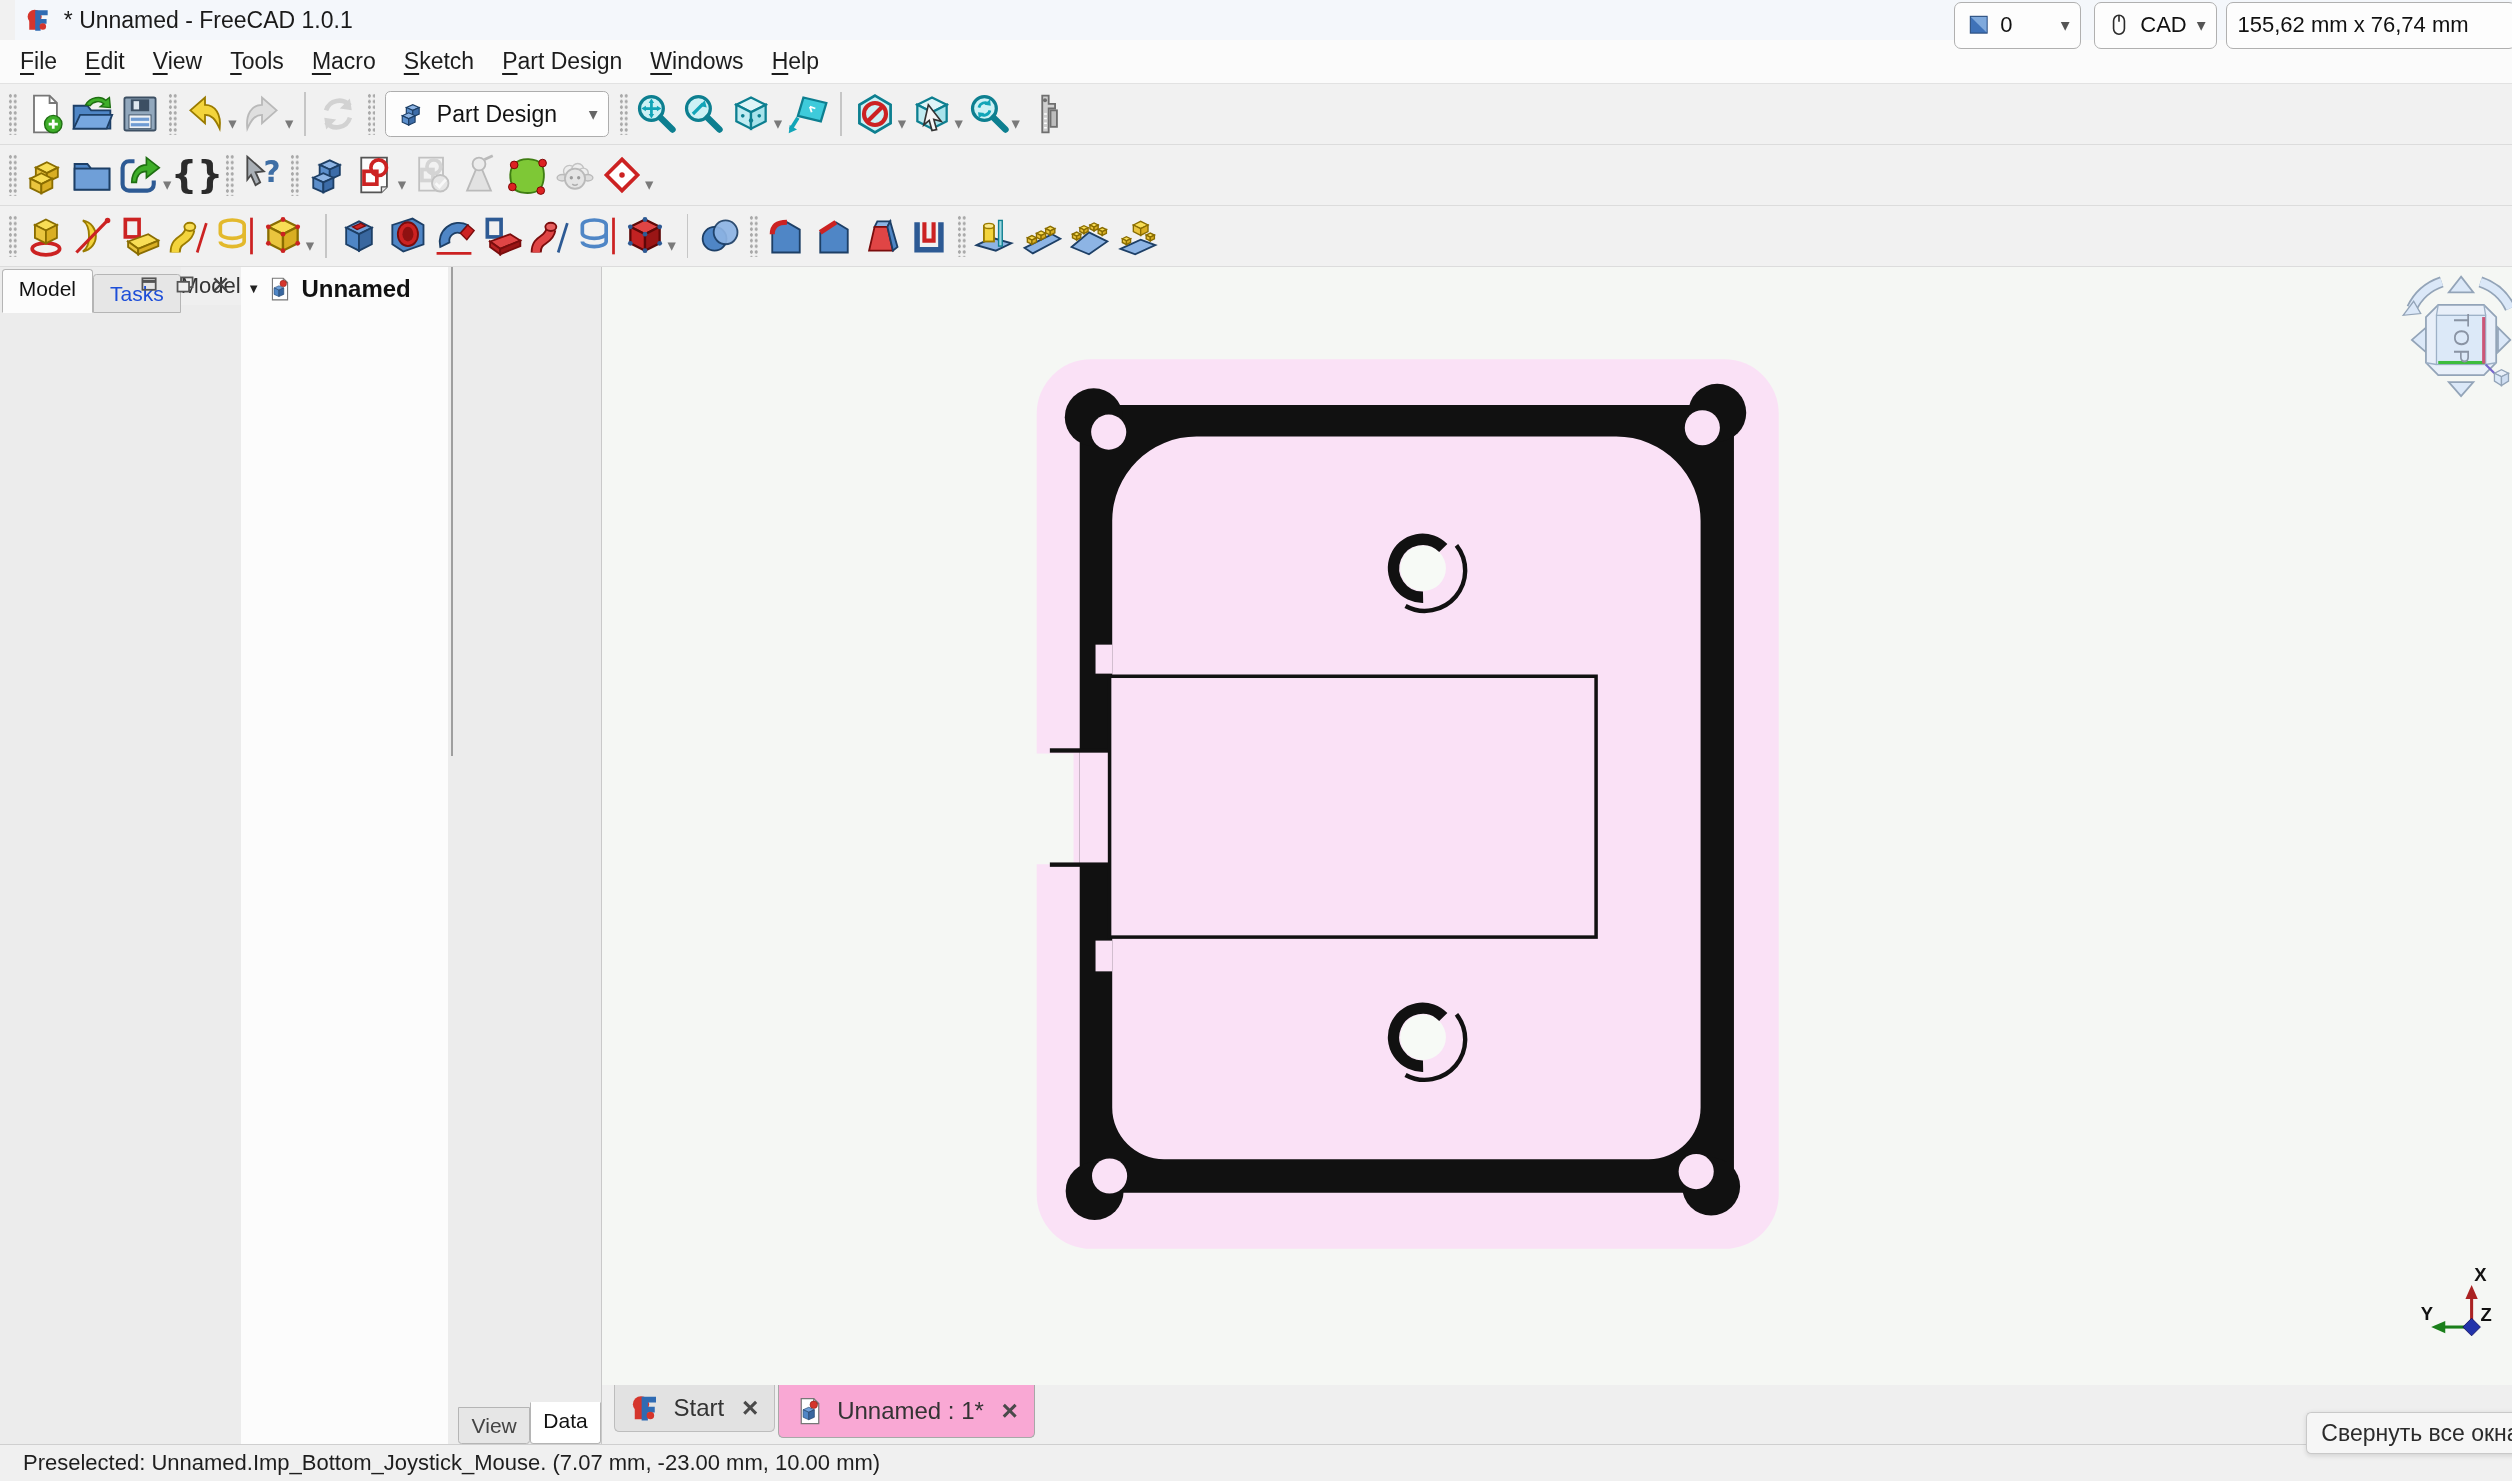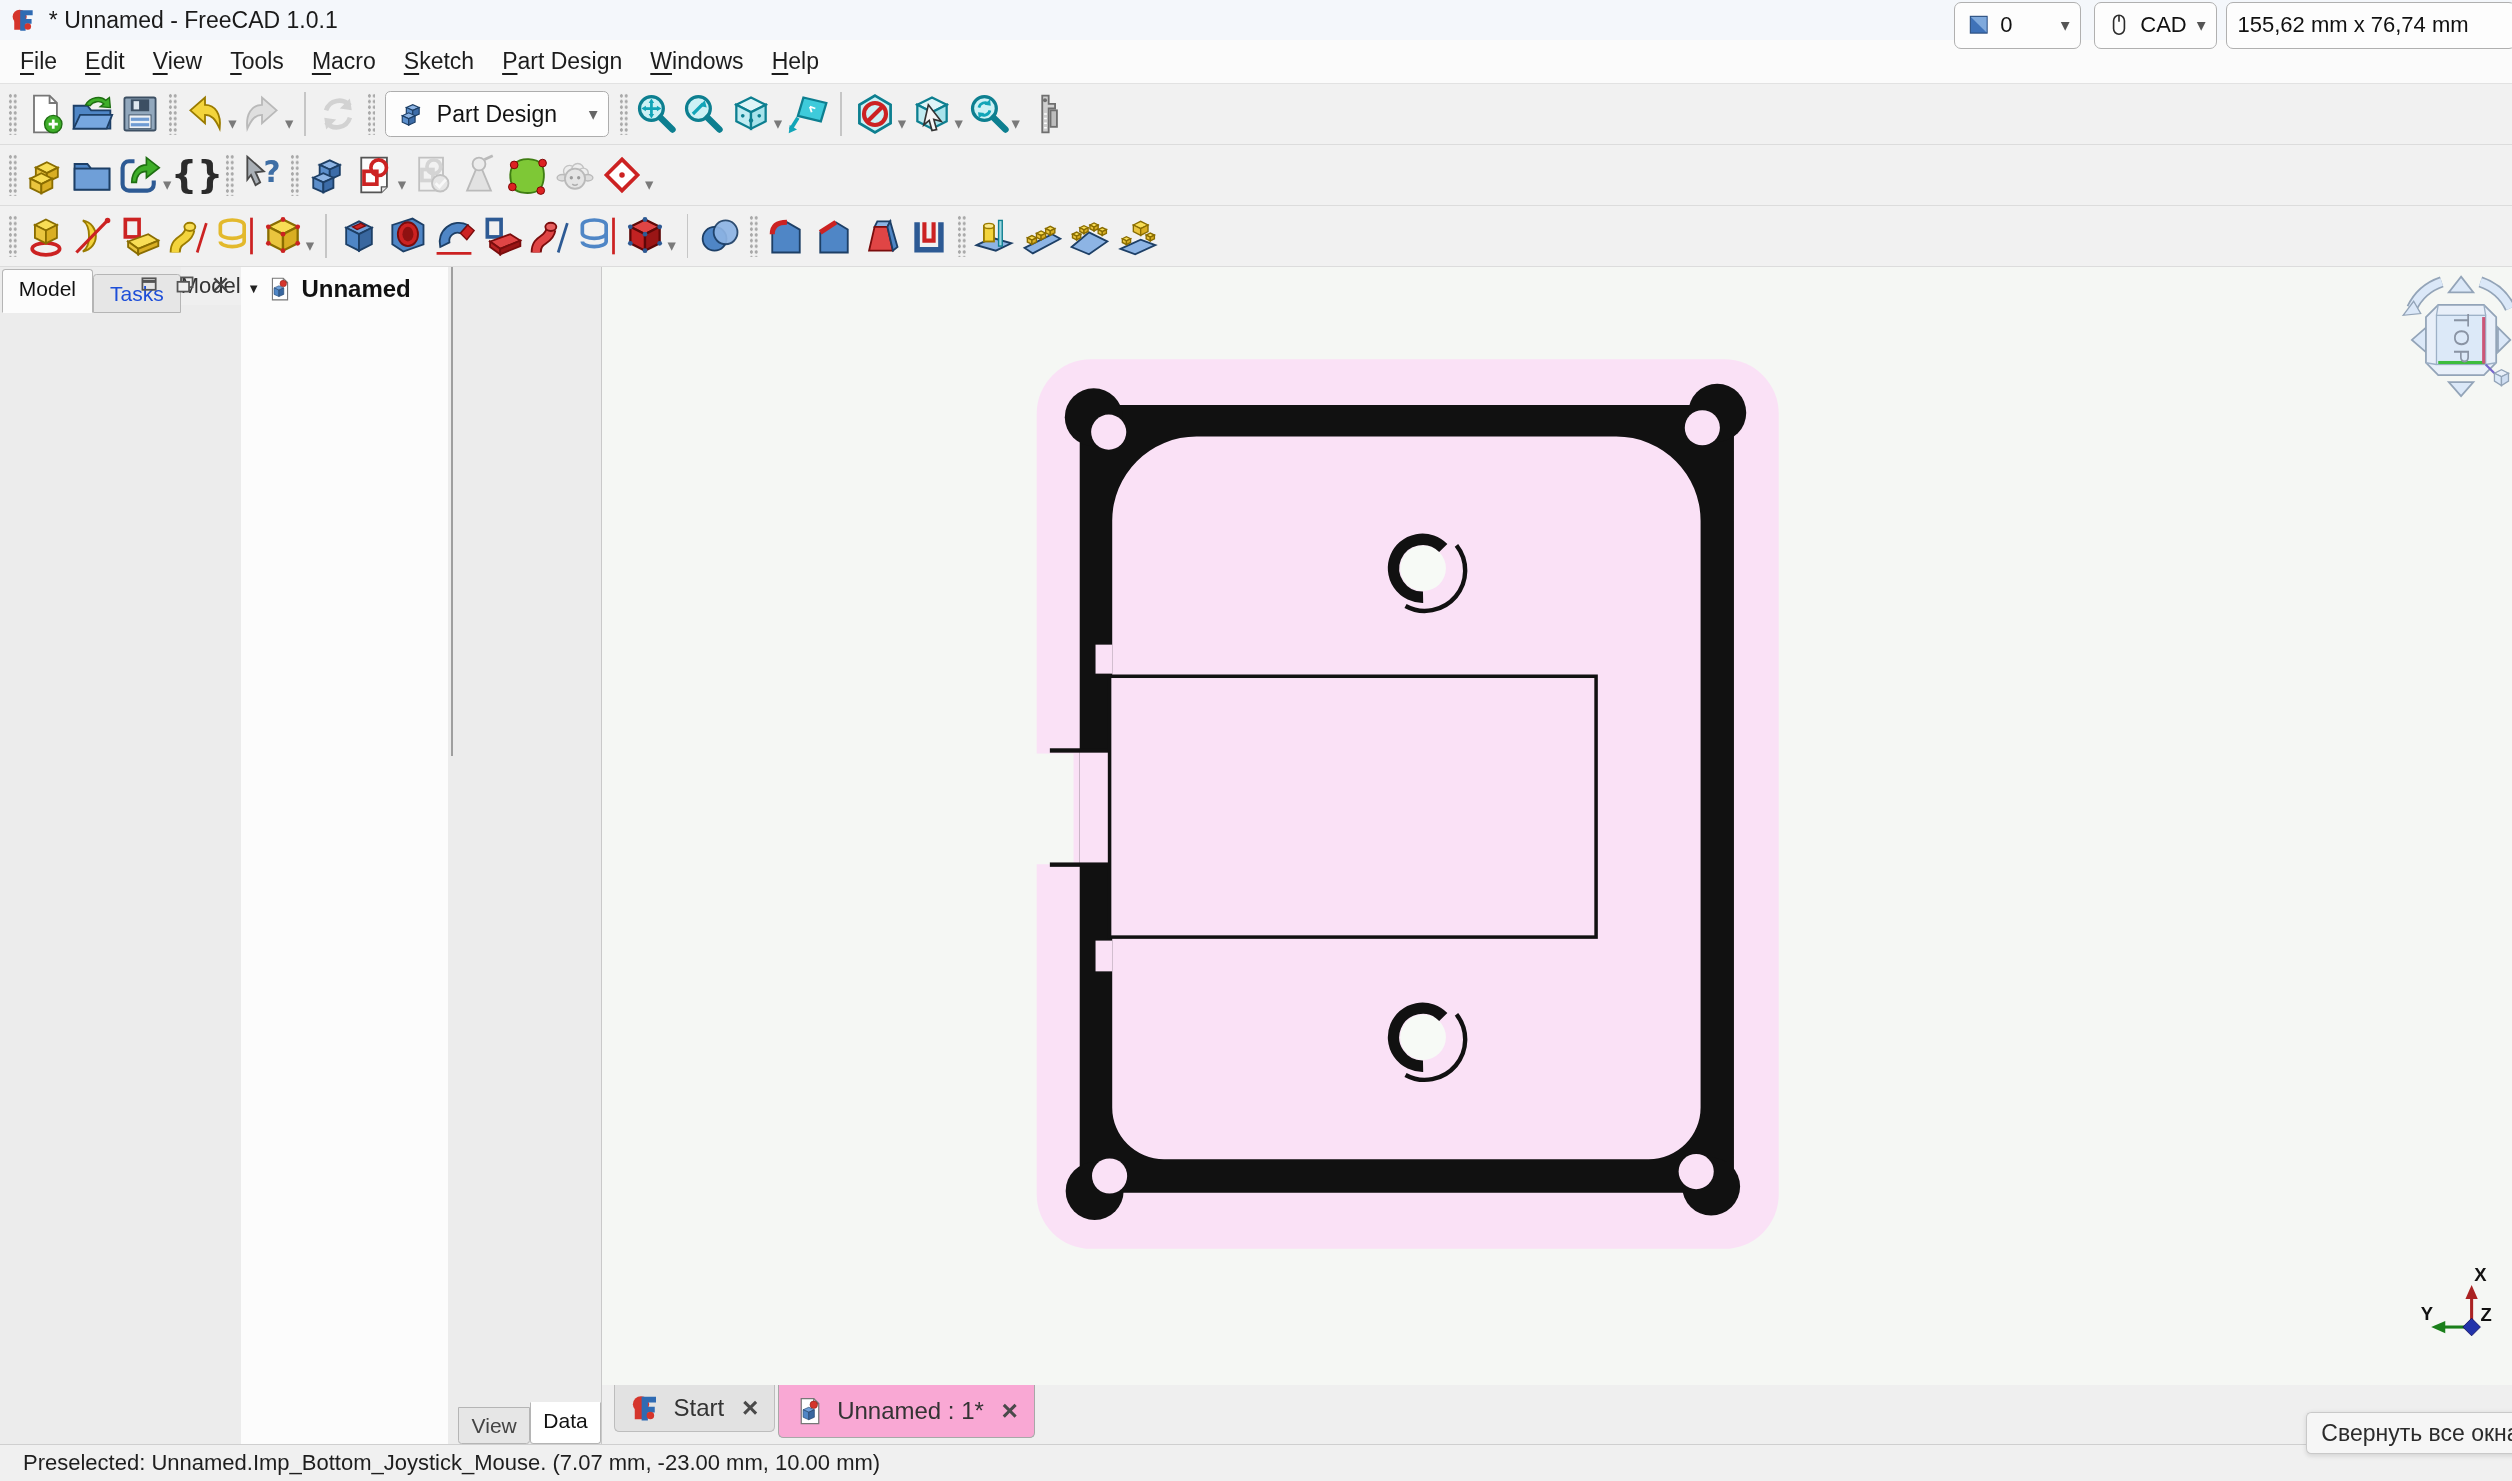--- a/index.html
+++ b/index.html
@@ -1,19 +1,19 @@
 <!DOCTYPE html>
 <html style="font-size:14px"><head>
 <meta charset="utf-8">
 <style>
   * { box-sizing: border-box; margin: 0; padding: 0; }
   html,body { width:2512px; height:1482px; overflow:hidden;
     font-family:"Liberation Sans","DejaVu Sans",sans-serif; background:#f1f1f1; }
   
-  .titlebar { height:40px; background:#f4f7fb; display:flex; align-items:center; position:relative; }
+  .titlebar { height:40px; background:#f4f7fb; display:flex; align-items:center; position:relative;margin-left:15px; }
   .titlebar .logo { width:26px; height:26px; margin-left:10.5px; }
   .title-text { font-size:23px; color:#1a1a1a; margin-left:12.3px; }
   .winbtns { position:absolute; right:0; top:0; height:40px; display:flex; }
   .winbtn { width:79px; height:40px; display:flex; align-items:center; justify-content:center; }
   .winbtn svg { width:19.3px; height:19.3px; }
   
   .menubar { height:44px; background:#fbfbfb; border-bottom:0.9px solid #e2e2e2; display:flex; align-items:center; padding-left:6px; }
   .mitem { font-size:23px; color:#1c1c1c; padding:5.3px 14px; }
   .mitem u { text-decoration:underline; text-underline-offset:3.5px; }
   

